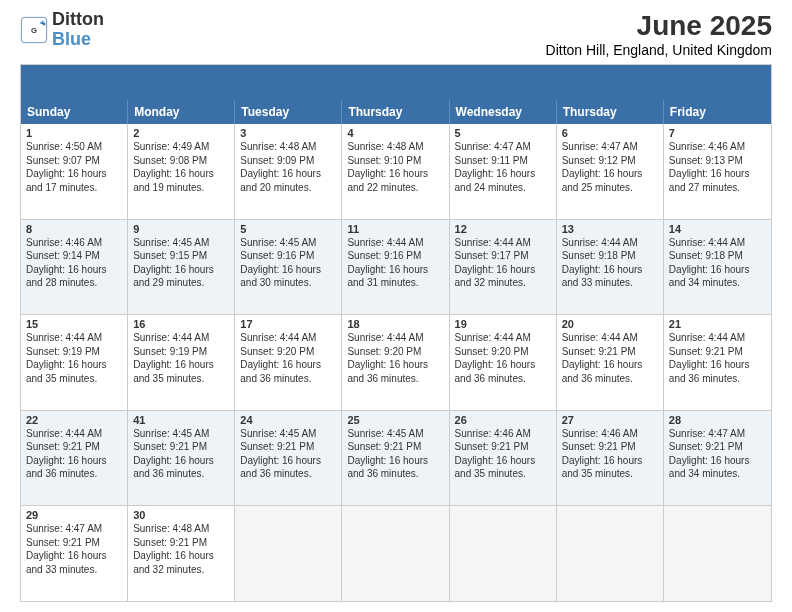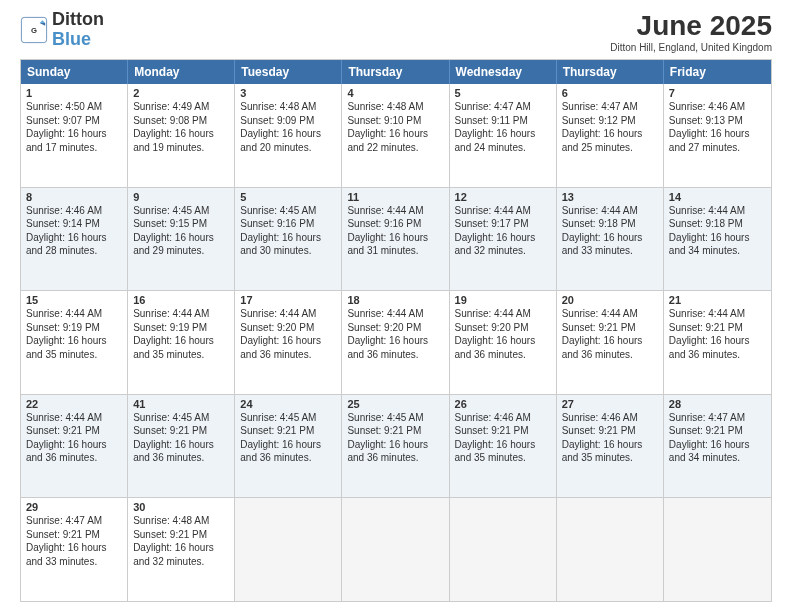--- a/index.html
+++ b/index.html
@@ -49,41 +49,42 @@
     }
     .title-block {
       text-align: right;
     }
     .title-block h1 {
       font-size: 28px;
       font-weight: bold;
       color: #333;
     }
     .title-block h2 {
-      font-size: 10px;
+      font-size: 14px;
       font-weight: normal;
-      color: #404040;
+      color: #000000;
     }
     .calendar {
       flex: 1;
       display: flex;
       flex-direction: column;
       border: 1px solid #ccc;
     }
     .cal-header {
       display: grid;
       grid-template-columns: repeat(7, 1fr);
       background: #3a6fa8;
     }
     .cal-header-cell {
       color: #fff;
       font-weight: bold;
       font-size: 12px;
       padding: 5px 6px;
       border-right: 1px solid #5a8fc8;
+      margin-top: 35px;
     }
     .cal-header-cell:last-child { border-right: none; }
     .cal-body {
       flex: 1;
       display: flex;
       flex-direction: column;
     }
     .cal-row {
       display: grid;
       grid-template-columns: repeat(7, 1fr);

